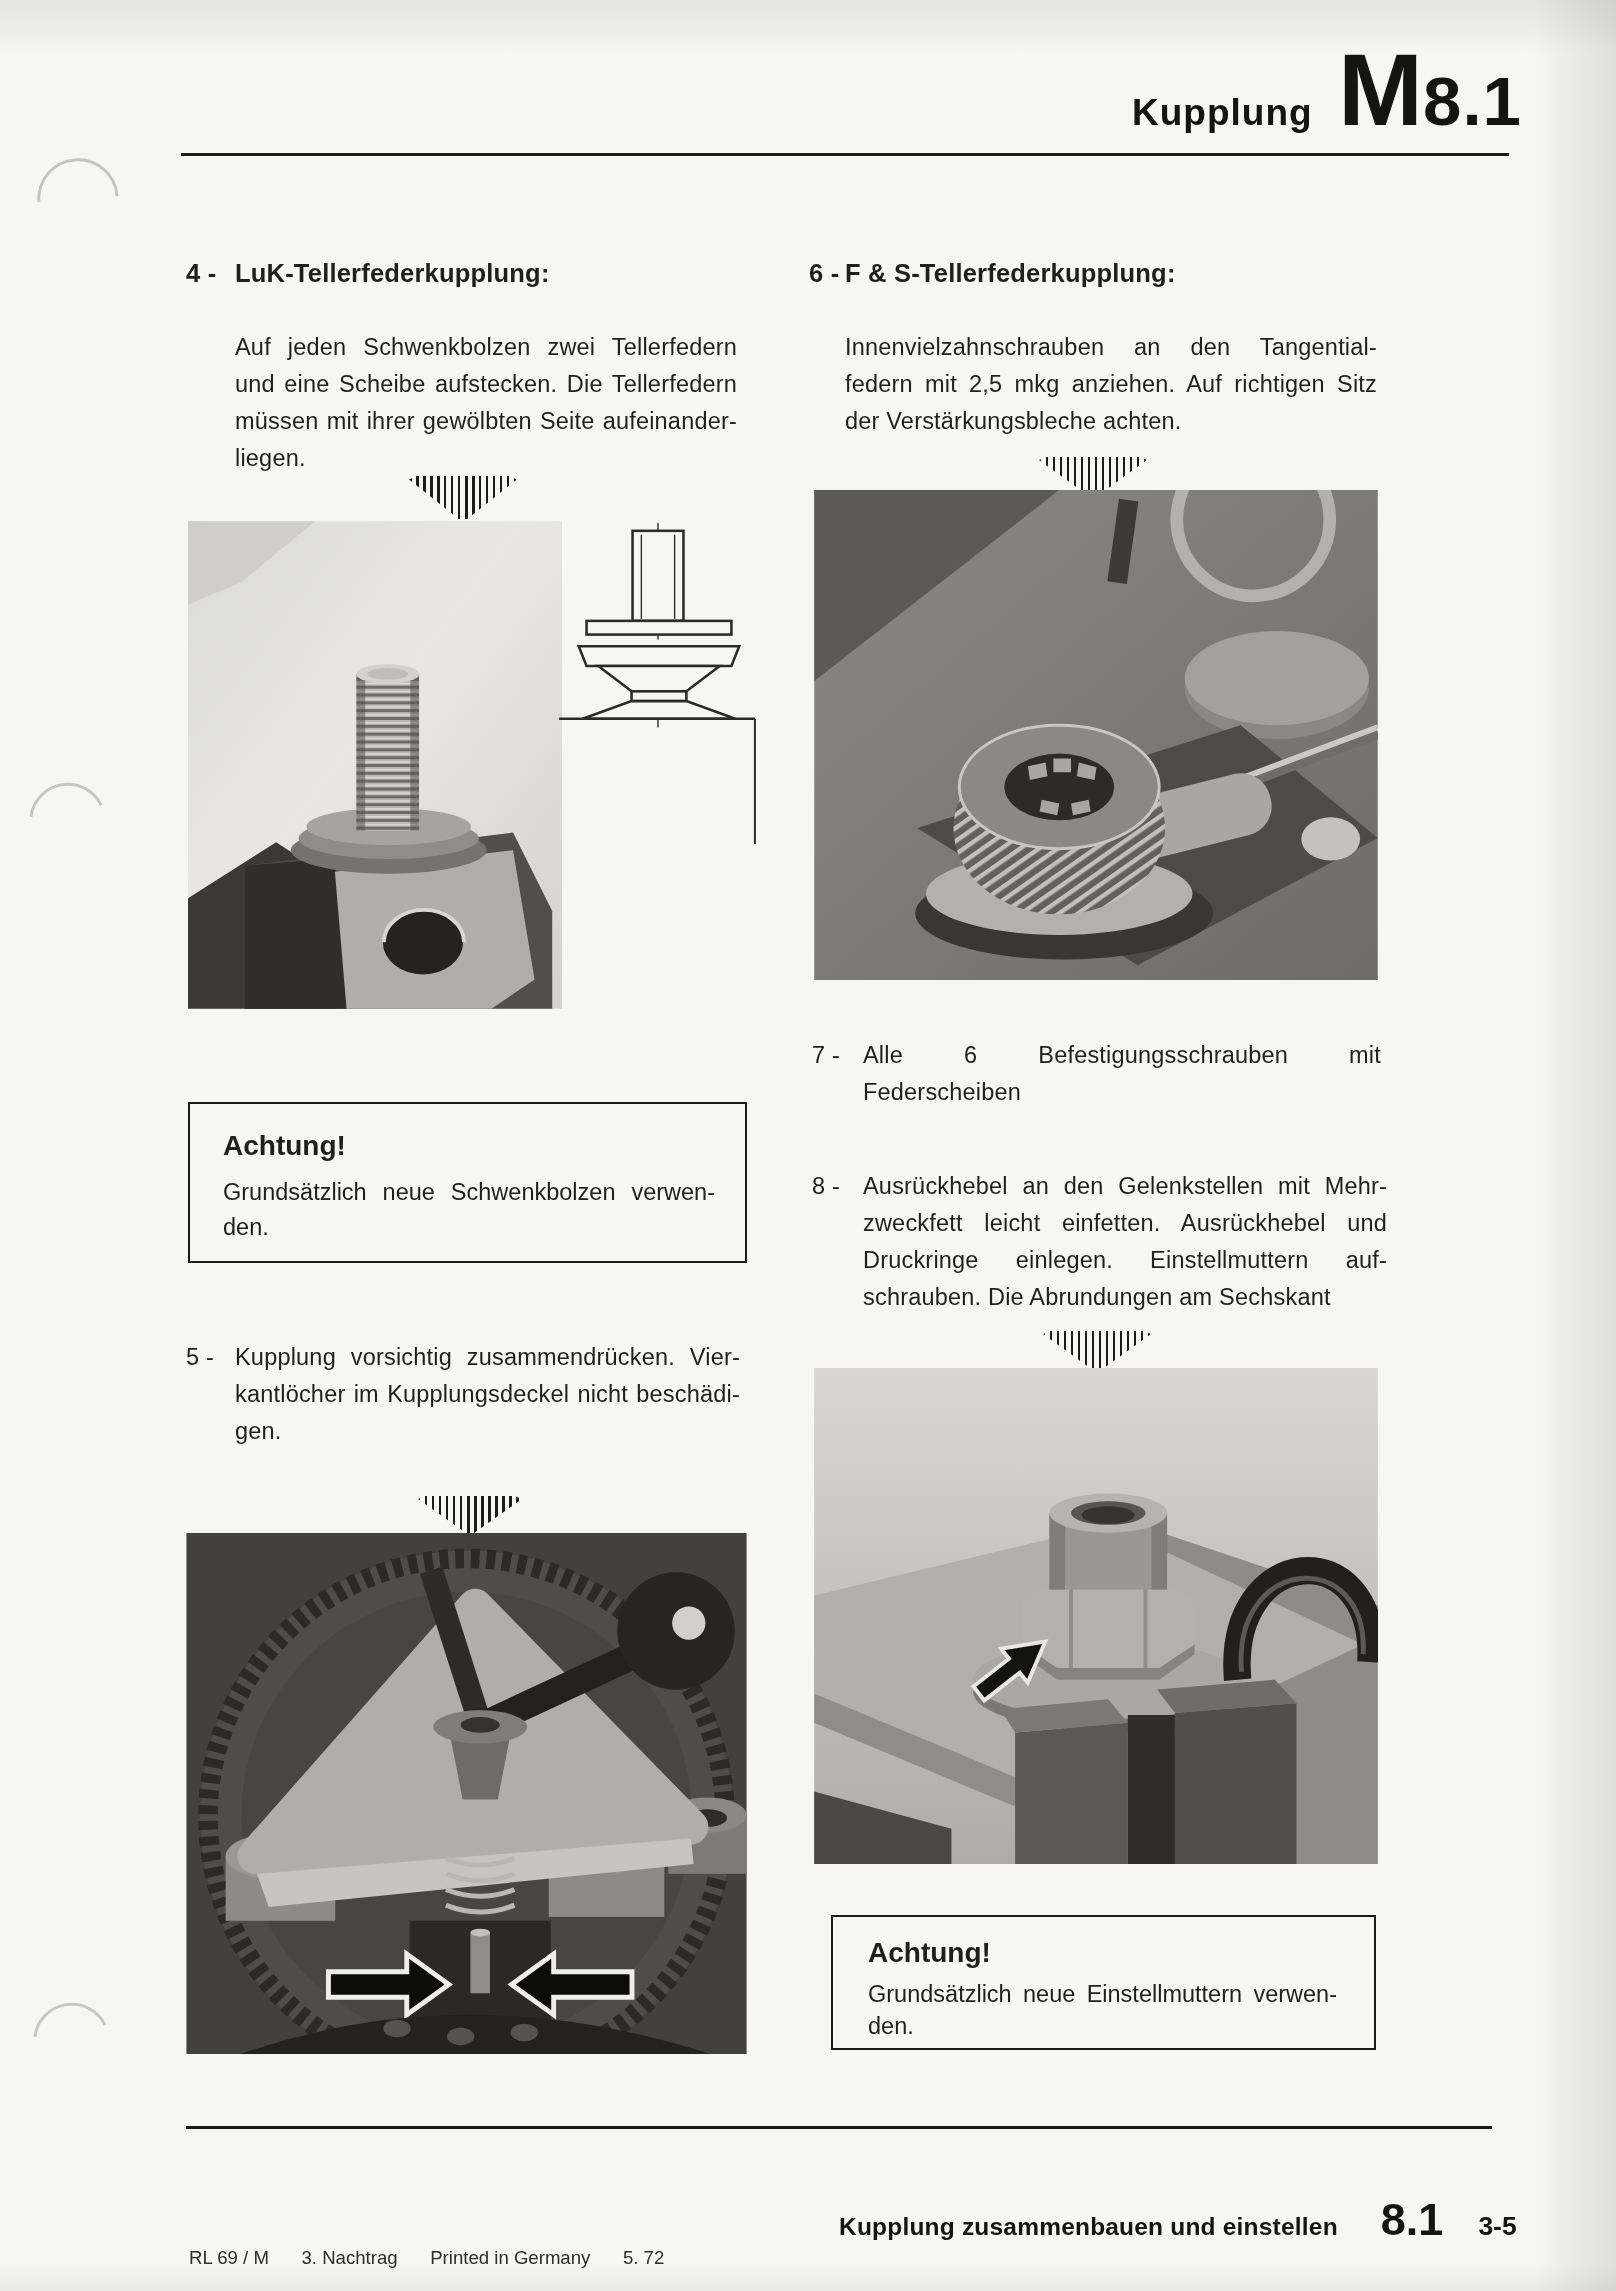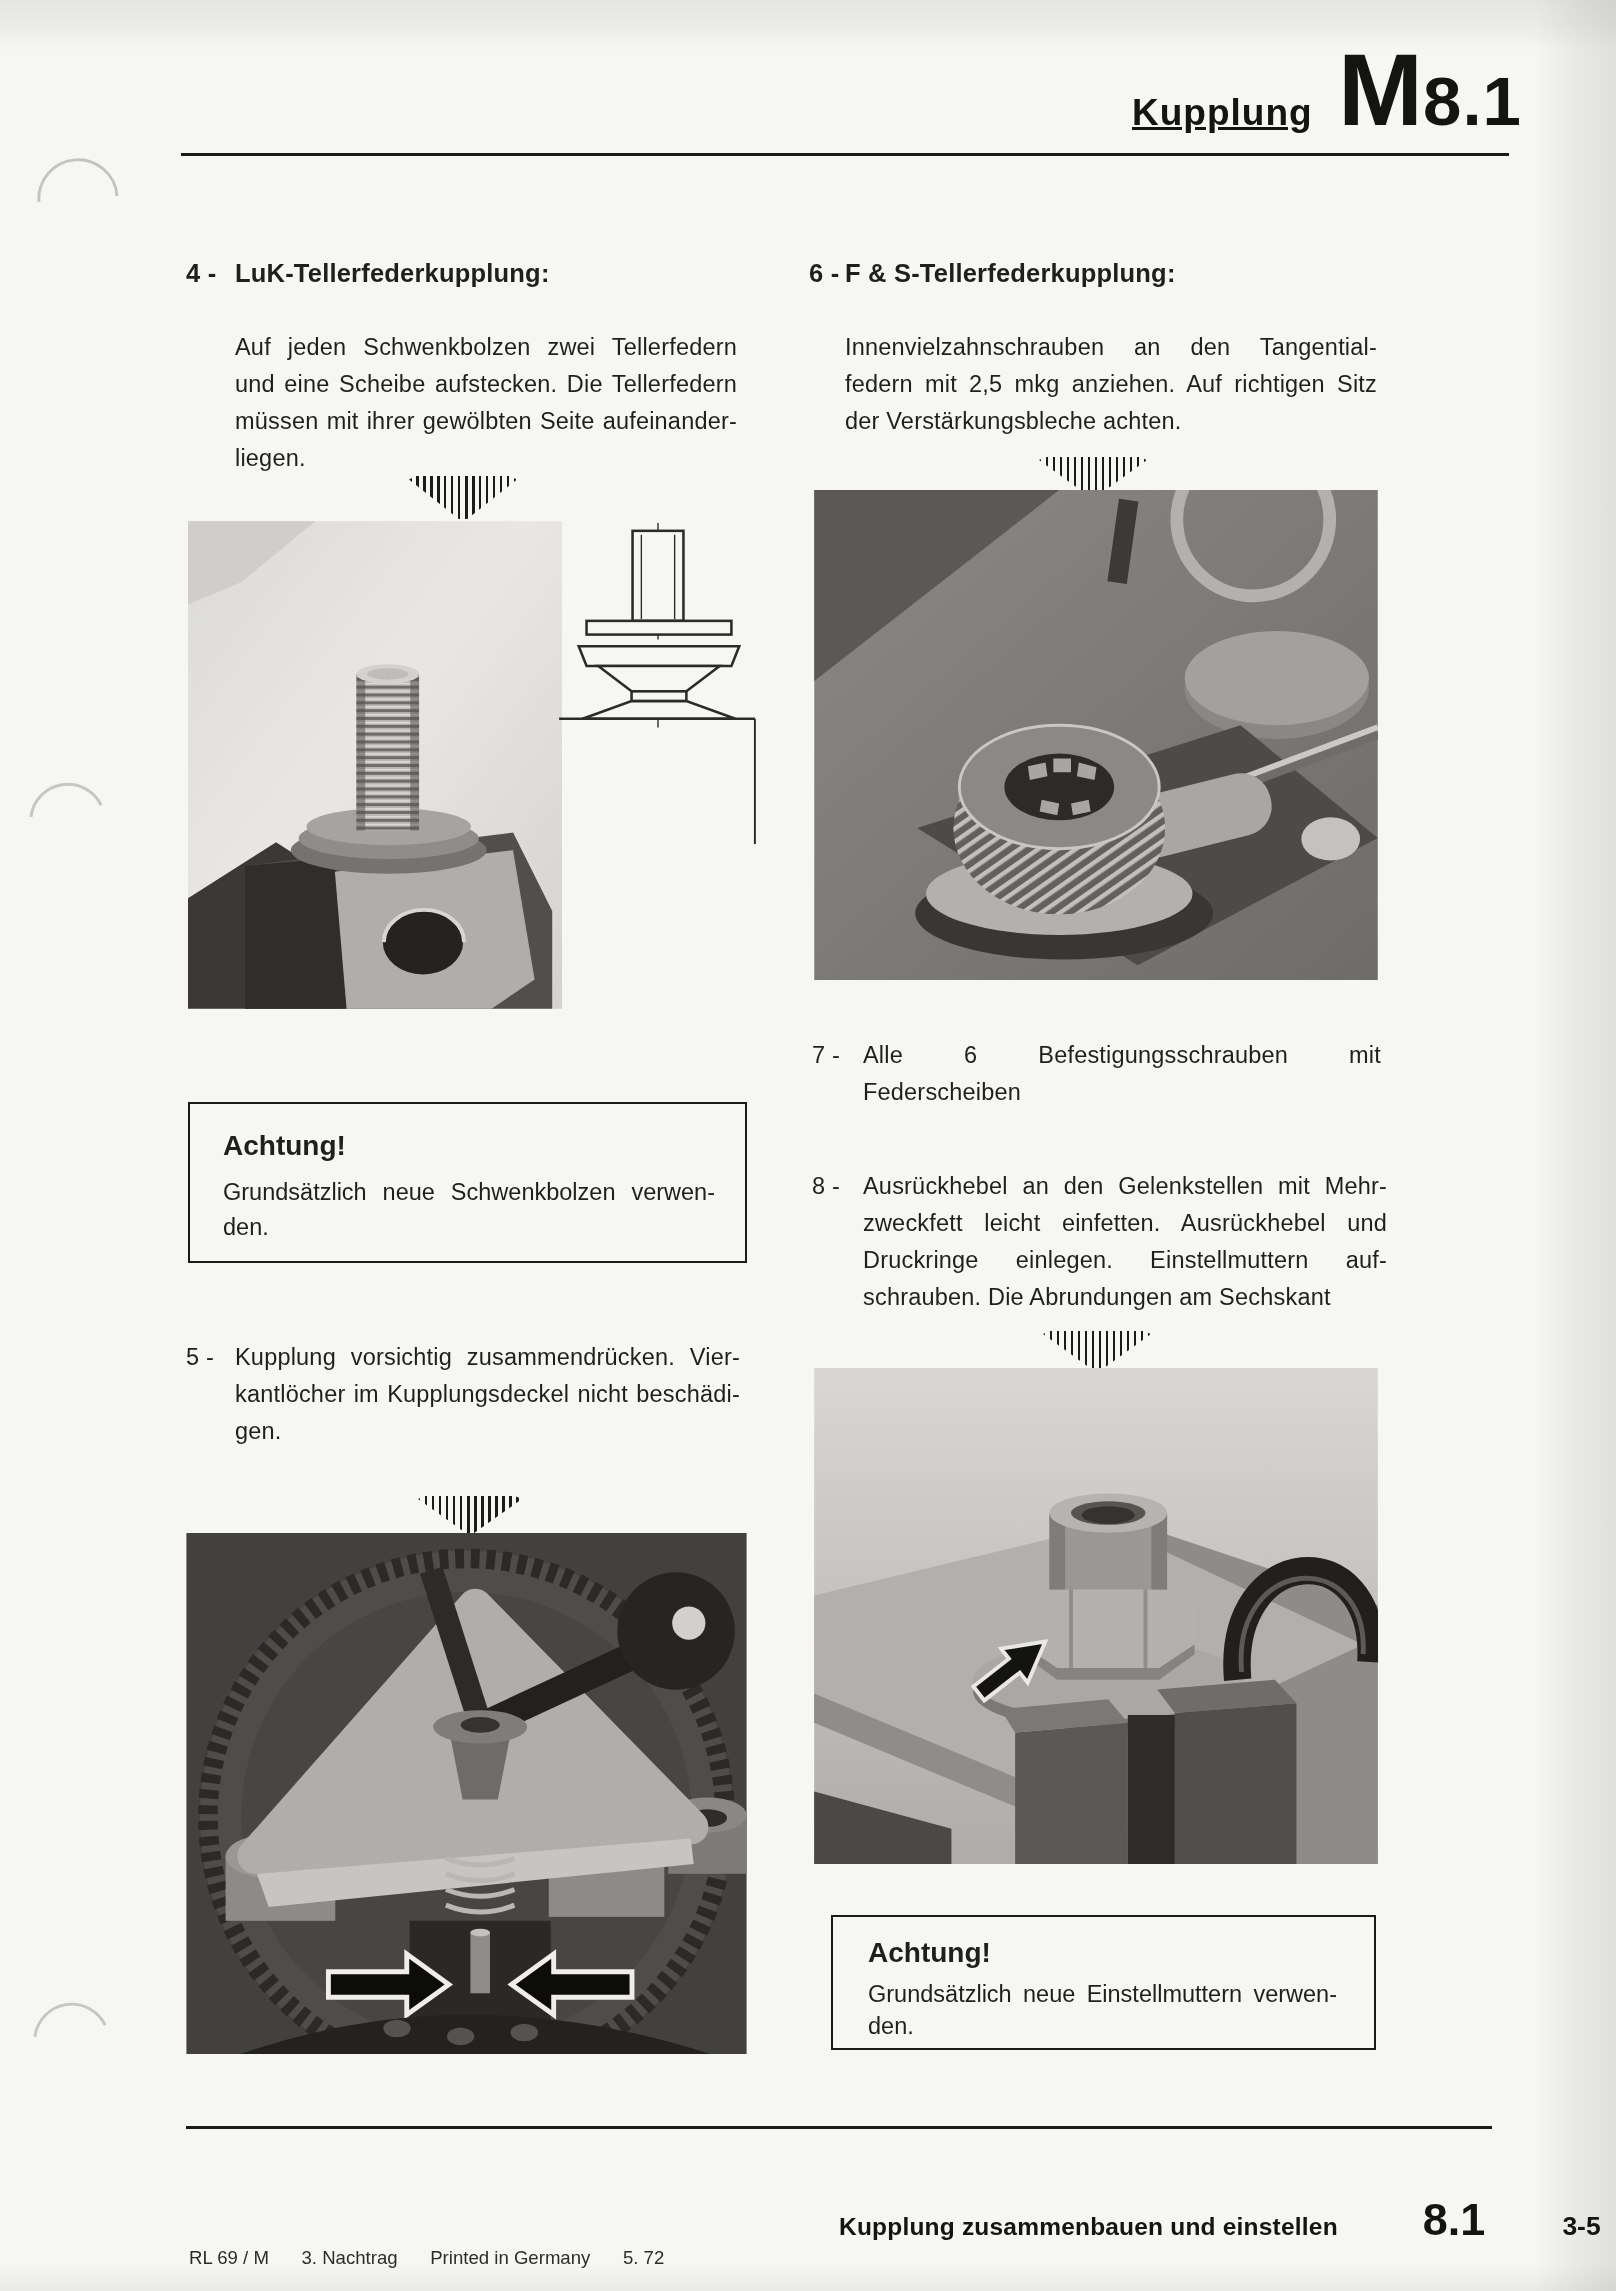--- a/index.html
+++ b/index.html
@@ -12,21 +12,21 @@
   .band-top{left:0;top:0;width:1616px;height:51px;
     background:linear-gradient(180deg,#e5e5e4 0%,#ececeb 55%,rgba(236,236,235,0) 100%);}
   .band-bottom{left:0;top:2264px;width:1616px;height:27.4px;
     background:linear-gradient(0deg,#e9e9e7 0%,rgba(233,233,231,0) 100%);}
   .gutter-right{left:1533px;top:0;width:83px;height:2292px;
     background:linear-gradient(90deg,rgba(110,110,108,0) 0%,rgba(110,110,108,.10) 55%,rgba(110,110,108,.17) 100%);}
   
   .rule{background:#1a1a19;height:2.9px;}
   
   .hdr{left:1132px;top:39px;display:flex;align-items:baseline;white-space:nowrap;color:#141413;}
-  .hdr .ctx{font-size:37px;font-weight:700;letter-spacing:1px;text-decoration:underline;}
+  .hdr .ctx{font-size:37px;font-weight:700;letter-spacing:1px;}
   .hdr .big-m{font-size:102px;font-weight:700;line-height:1;margin-left:25.5px;letter-spacing:-2px;}
   .hdr .code{font-size:69px;font-weight:700;line-height:1;margin-left:2px;letter-spacing:1px;}
   
   .sec{font-size:23.5px;line-height:37px;letter-spacing:0.2px;}
   .snum{position:absolute;left:0;top:0;}
   .shead{margin-left:49px;font-weight:700;font-size:25.5px;white-space:nowrap;}
   .shead-num{font-weight:700;font-size:25.5px;}
   .sbody{}
   .ln{text-align:justify;text-align-last:justify;}
   .ln:last-child{text-align:justify;text-align-last:left;}
@@ -43,21 +43,21 @@
   .n1 .nbody{margin-top:13.7px;line-height:35px;width:492px;}
   .n2{left:831px;top:1915px;width:545px;height:135px;padding:19.6px 29px 0 35px;}
   .n2 .nbody{margin-top:9.8px;line-height:32px;width:469px;}
   
   .marker{position:absolute;
     background:repeating-linear-gradient(90deg,#1b1b1a 0 2.5px,rgba(0,0,0,0) 2.5px 7px);
     clip-path:polygon(0 8%,7% 0,93% 0,100% 8%,54% 100%,46% 100%);}
   .photo{position:absolute;line-height:0;}
   .photo svg{display:block;}
   
-  .foot-right{left:839px;top:2194px;display:flex;align-items:baseline;white-space:nowrap;color:#141413;gap:42px;}
+  .foot-right{left:839px;top:2194px;display:flex;align-items:baseline;white-space:nowrap;color:#141413;}
   .foot-right .ft{font-size:24.5px;font-weight:700;letter-spacing:0.2px;}
   .foot-right .fc{font-size:45px;font-weight:700;margin-left:43px;}
   .foot-right .fp{font-size:26.5px;font-weight:700;margin-left:35px;}
   .foot-left{left:189px;top:2247px;font-size:18.6px;color:#2c2c2b;white-space:nowrap;}
   .foot-left span{margin-right:27.4px;}
   .arc{position:absolute;opacity:.75;}
 </style>
 </head>
 <body>
 

